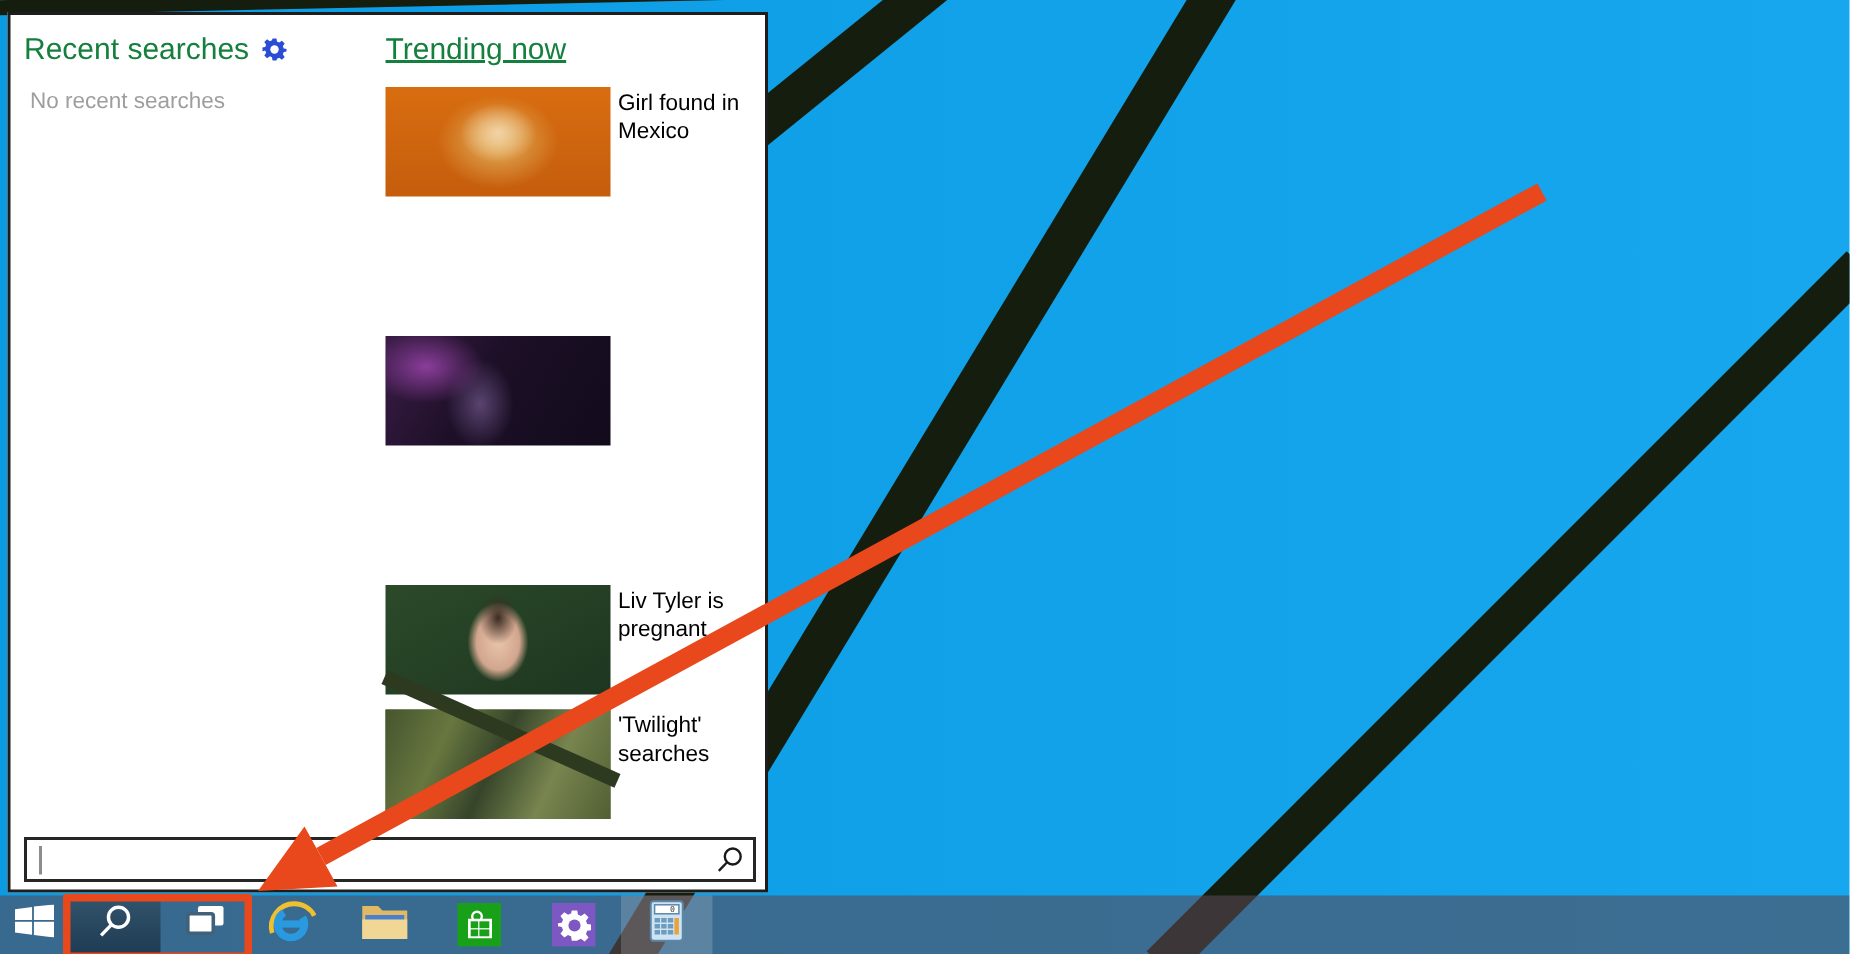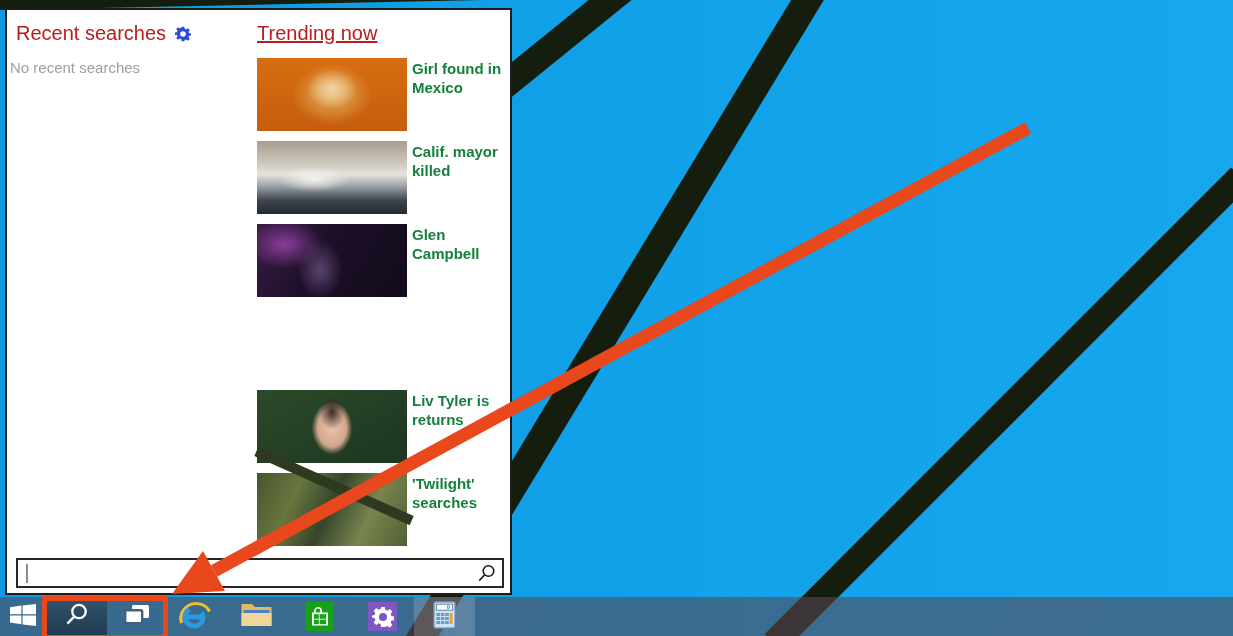--- a/index.html
+++ b/index.html
@@ -8,29 +8,29 @@
 
   
   .beam{position:absolute;background:#141d0e;z-index:1;}
   #beam-a{left:-12px;top:-5px;width:512px;height:10px;transform:rotate(-1.2deg);}
   #beam-b{left:420px;top:27px;width:280px;height:27px;transform:rotate(-39deg);}
   #beam-c{left:195px;top:246px;width:910px;height:28px;transform:rotate(-58.8deg);}
   #beam-d{left:677px;top:397px;width:660px;height:26px;transform:rotate(-45deg);}
 
   
   #panel{position:absolute;left:5px;top:8px;width:507px;height:587px;background:#fff;border:2px solid #1d1d1d;box-sizing:border-box;z-index:10;}
-  .panel-header{position:absolute;font-size:20px;color:#b91c1c;white-space:nowrap;}
+  .panel-header{position:absolute;font-size:20px;color:#15803d;white-space:nowrap;}
   #recent-title{left:9px;top:12px;}
   #trending-title{left:250px;top:12px;text-decoration:underline;}
-  #recent-empty{position:absolute;left:3px;top:49px;font-size:15px;color:#9e9e9e;}
+  #recent-empty{position:absolute;left:13px;top:49px;font-size:15px;color:#9e9e9e;}
   #gear-blue{display:inline-block;vertical-align:-2px;margin-left:9px;}
 
   .trend-item{position:absolute;left:250px;width:250px;height:73px;cursor:pointer;}
   .thumb{position:absolute;left:0;top:0;width:150px;height:73px;}
-  .trend-label{position:absolute;left:155px;top:1px;width:94px;font-size:15px;line-height:19px;color:#15803d;font-weight:bold;}
+  .trend-label{position:absolute;left:155px;top:1px;width:94px;font-size:15px;line-height:19px;color:#000000;}
   .t0{background:radial-gradient(ellipse 34px 26px at 50% 42%,#f2d3a6 0%,rgba(242,211,166,0) 75%),radial-gradient(ellipse 52px 40px at 50% 50%,#e2b25e 0%,rgba(226,178,94,0) 78%),linear-gradient(180deg,#d86d10,#c55d0d);}
   .t1{background:radial-gradient(ellipse 46px 16px at 38% 52%,#f2f2ee 0%,rgba(242,242,238,0) 80%),linear-gradient(180deg,#a89d8d 0%,#c9c3b8 28%,#e4e2da 46%,#9aa0a6 62%,#3c434c 82%,#242a31 100%);}
   .t2{background:radial-gradient(ellipse 55px 35px at 18% 28%,#8a3d9a 0%,rgba(138,61,154,0) 70%),radial-gradient(ellipse 30px 40px at 42% 62%,#5a4470 0%,rgba(90,68,112,0) 75%),linear-gradient(120deg,#3a1c46 0%,#1c0f26 45%,#120b1c 100%);}
   .t3{background:radial-gradient(ellipse 48px 26px at 62% 46%,#7a5b40 0%,#5f4632 55%,rgba(95,70,50,0) 78%),linear-gradient(100deg,#eceae6 0%,#c4c1ba 22%,#6e6a60 45%,#474239 70%,#3a352e 100%);}
   .t4{background:radial-gradient(ellipse 16px 22px at 50% 30%,#3a2b22 0%,rgba(58,43,34,0) 80%),radial-gradient(ellipse 26px 34px at 50% 52%,#e9c3ab 0%,#d2a68e 55%,rgba(210,166,142,0) 78%),linear-gradient(150deg,#2c4a2a,#1d3620);}
   .t5{background:linear-gradient(115deg,#46552e 0%,#68773f 26%,#36452a 48%,#78854f 72%,#515f33 100%),#51603a;}
   .t5::after{content:"";position:absolute;left:-8px;top:8px;width:170px;height:10px;background:#2d3a20;transform:rotate(24deg);}
 
   #search-box{position:absolute;left:9px;top:548px;width:488px;height:30px;border:2px solid #262626;box-sizing:border-box;background:#fff;}
   #caret{position:absolute;left:8px;top:4px;width:2px;height:19px;background:#8d8d8d;}
@@ -73,31 +73,26 @@
             <circle cx="12" cy="12" r="4.2" fill="#ffffff"></circle>
           </svg></span></div>
     <div id="recent-empty">No recent searches</div>
 
     <div class="panel-header" id="trending-title">Trending now</div>
 
     <div class="trend-item" style="top:48px">
       <div class="thumb t0"></div>
       <div class="trend-label">Girl found in Mexico</div>
     </div>
-    <div class="trend-item" style="top:131px">
-      <div class="thumb t1"></div>
-      <div class="trend-label">Calif. mayor killed</div>
-    </div>
     <div class="trend-item" style="top:214px">
       <div class="thumb t2"></div>
-      <div class="trend-label">Glen Campbell</div>
     </div>
     <div class="trend-item" style="top:380px">
       <div class="thumb t4"></div>
-      <div class="trend-label">Liv Tyler is returns</div>
+      <div class="trend-label">Liv Tyler is pregnant</div>
     </div>
     <div class="trend-item" style="top:463px">
       <div class="thumb t5"></div>
       <div class="trend-label">'Twilight' searches</div>
     </div>
 
     <div id="search-box">
       <div id="caret"></div>
       <span id="box-search-icon"><svg width="19" height="19" viewBox="0 0 19 19">
             <circle cx="11.5" cy="7" r="5.3" fill="none" stroke="#1a1a1a" stroke-width="1.6"></circle>

